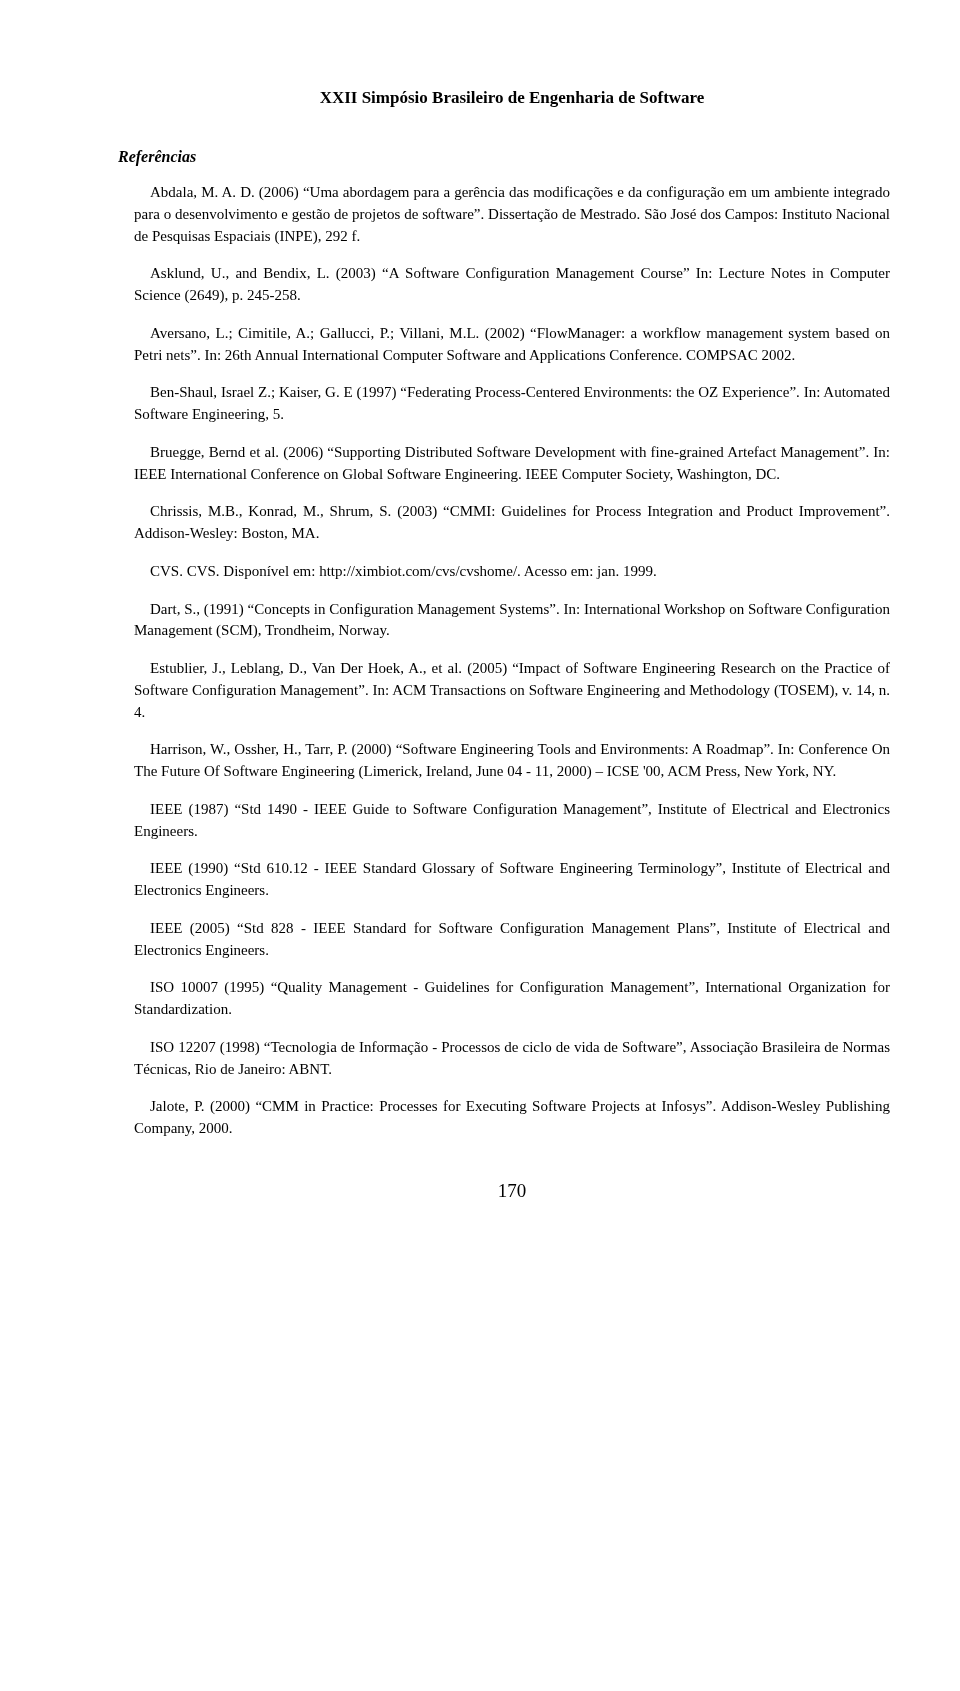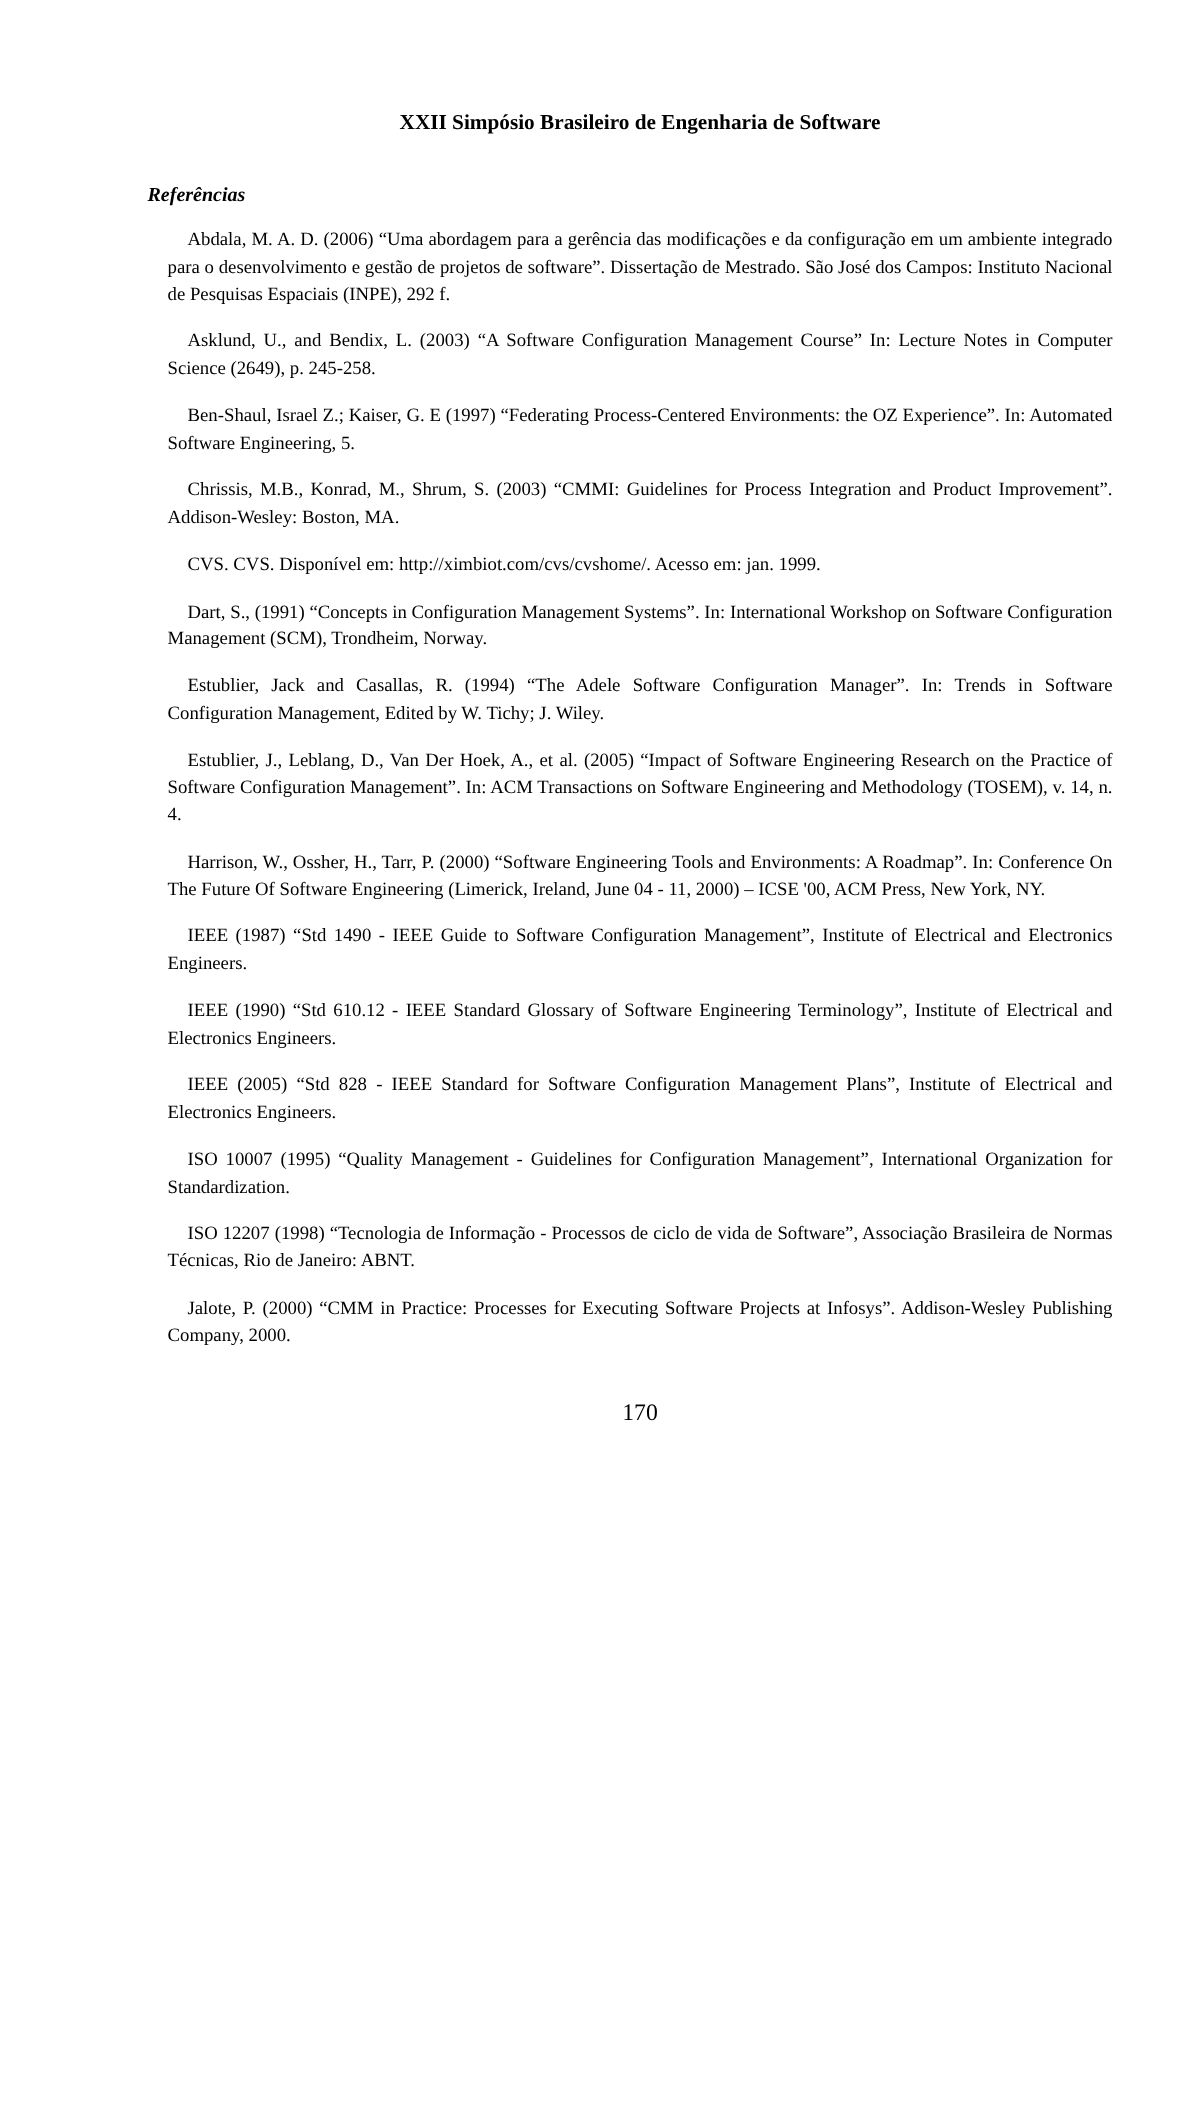--- a/index.html
+++ b/index.html
@@ -45,41 +45,44 @@
 <div>
 
   <div class="ref-block">
     <span>Abdala, M. A. D. (2006) “Uma abordagem para a gerência das modificações e da configuração em um ambiente integrado para o desenvolvimento e gestão de projetos de software”. Dissertação de Mestrado. São José dos Campos: Instituto Nacional de Pesquisas Espaciais (INPE), 292 f.</span>
   </div>
 
   <div class="ref-block">
     <span>Asklund, U., and Bendix, L. (2003) “A Software Configuration Management Course” In: Lecture Notes in Computer Science (2649), p. 245-258.</span>
   </div>
 
+  <div class="ref-block">
+    <span>Aversano, L.; Cimitile, A.; Gallucci, P.; Villani, M.L. (2002) “FlowManager: a workflow management system based on Petri nets”. In: 26th Annual International Computer Software and Applications Conference. COMPSAC 2002.</span>
+  </div>
 
   <div class="ref-block">
     <span>Ben-Shaul, Israel Z.; Kaiser, G. E (1997) “Federating Process-Centered Environments: the OZ Experience”. In: Automated Software Engineering, 5.</span>
   </div>
 
+  <div class="ref-block">
+    <span>Bruegge, Bernd et al. (2006) “Supporting Distributed Software Development with fine-grained Artefact Management”. In: IEEE International Conference on Global Software Engineering. IEEE Computer Society, Washington, DC.</span>
+  </div>
 
   <div class="ref-block">
     <span>Chrissis, M.B., Konrad, M., Shrum, S. (2003) “CMMI: Guidelines for Process Integration and Product Improvement”. Addison-Wesley: Boston, MA.</span>
   </div>
 
   <div class="ref-block">
     <span>CVS. CVS. Disponível em: http://ximbiot.com/cvs/cvshome/. Acesso em: jan. 1999.</span>
   </div>
 
   <div class="ref-block">
     <span>Dart, S., (1991) “Concepts in Configuration Management Systems”. In: International Workshop on Software Configuration Management (SCM), Trondheim, Norway.</span>
   </div>
 
-  <div class="ref-block">
-    <span>Estublier, Jack and Casallas, R. (1994) “The Adele Software Configuration Manager”. In: Trends in Software Configuration Management, Edited by W. Tichy; J. Wiley.</span>
-  </div>
 
 
   <div class="ref-block">
     <span>Estublier, J., Leblang, D., Van Der Hoek, A., et al. (2005) “Impact of Software Engineering Research on the Practice of Software Configuration Management”. In: ACM Transactions on Software Engineering and Methodology (TOSEM), v. 14, n. 4.</span>
   </div>
 
   <div class="ref-block">
     <span>Harrison, W., Ossher, H., Tarr, P. (2000) “Software Engineering Tools and Environments: A Roadmap”. In: Conference On The Future Of Software Engineering (Limerick, Ireland, June 04 - 11, 2000) – ICSE '00, ACM Press, New York, NY.</span>
   </div>
 

